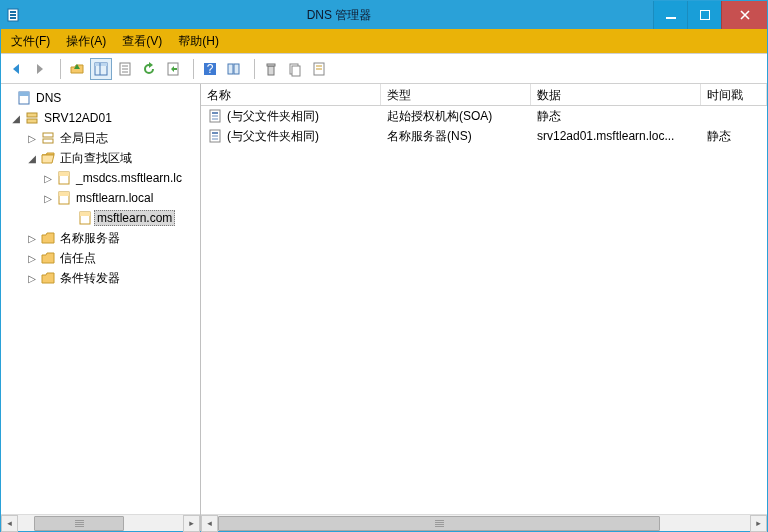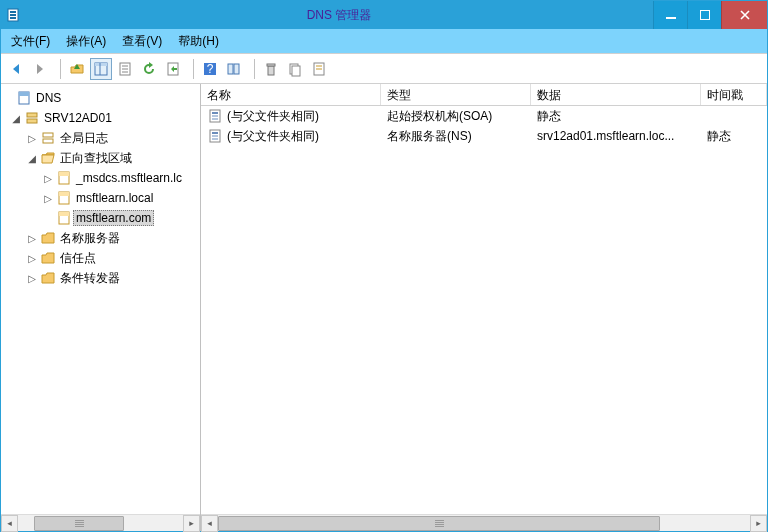--- a/index.html
+++ b/index.html
@@ -1,28 +1,28 @@
 <!DOCTYPE html>
 <html><head>
 <meta charset="utf-8">
 <style>
 * { box-sizing: border-box; font-family: "Microsoft YaHei", "Segoe UI", sans-serif; font-size: 12px; }
 body { margin: 0; width: 768px; height: 532px; background: #fff; overflow: hidden; }
 
 .window { width: 768px; height: 532px; display: flex; flex-direction: column; border: 1px solid #2aa1d8; }
 
-.titlebar { background: #2aa1d8; height: 28px; display: flex; align-items: center; color: #4c1d95; }
+.titlebar { background: #2aa1d8; height: 28px; display: flex; align-items: center; color: #0f172a; }
 .titlebar .icon { width: 24px; display:flex; align-items:center; justify-content:center; }
 .titlebar .title { flex: 1; text-align: center; font-size: 12px; }
 .titlebar .controls { display: flex; height: 100%; }
 .titlebar .ctrl { width: 34px; display:flex; align-items:center; justify-content:center; background:#199ed8; color:#fff; border-left:1px solid #1a8cbf; }
 .titlebar .ctrl.close { background:#c75050; width:46px; border-left:1px solid #a04040; }
 .titlebar .ctrl svg { width:10px; height:10px; }
 
-.menubar { height: 22px; display:flex; align-items:center; background:#7dd3fc; border-bottom:1px solid #d0d0d0; padding:12px 2px; }
+.menubar { height: 22px; display:flex; align-items:center; background:#eab308; border-bottom:1px solid #d0d0d0; padding:12px 2px; }
 .menuitem { padding: 2px 8px; cursor:default; }
 
 .toolbar { height: 30px; display:flex; align-items:center; background:#fff; border-bottom:1px solid #d0d0d0; padding:0 4px; gap:2px; }
 .tbtn { width:22px; height:22px; display:flex; align-items:center; justify-content:center; border:1px solid transparent; }
 .tbtn.group-end { margin-right:4px; }
 .tsep { width:1px; height:20px; background:#c0c0c0; margin:0 3px; }
 
 .body { flex:1; display:flex; min-height:0; }
 
 .tree-pane { width:200px; border-right:1px solid #c0c0c0; display:flex; flex-direction:column; }
@@ -231,21 +231,21 @@
         <div class="tree-row" style="padding-left:40px">
           <span class="twisty">▷</span>
           <span class="icon">
               <svg width="16" height="16">
                 <rect x="3" y="2" width="10" height="12" fill="#fff" stroke="#c79a2f"></rect>
                 <rect x="3" y="2" width="10" height="4" fill="#fde3a7"></rect>
               </svg>
             </span>
           <span class="label">msftlearn.local</span>
         </div>
-        <div class="tree-row selected" style="padding-left:40px">
+        <div class="tree-row selected" style="padding-left:61px">
           <span class="twisty"> </span>
           <span class="icon">
               <svg width="16" height="16">
                 <rect x="3" y="2" width="10" height="12" fill="#fff" stroke="#c79a2f"></rect>
                 <rect x="3" y="2" width="10" height="4" fill="#fde3a7"></rect>
               </svg>
             </span>
           <span class="label">msftlearn.com</span>
         </div>
         <div class="tree-row" style="padding-left:24px">

